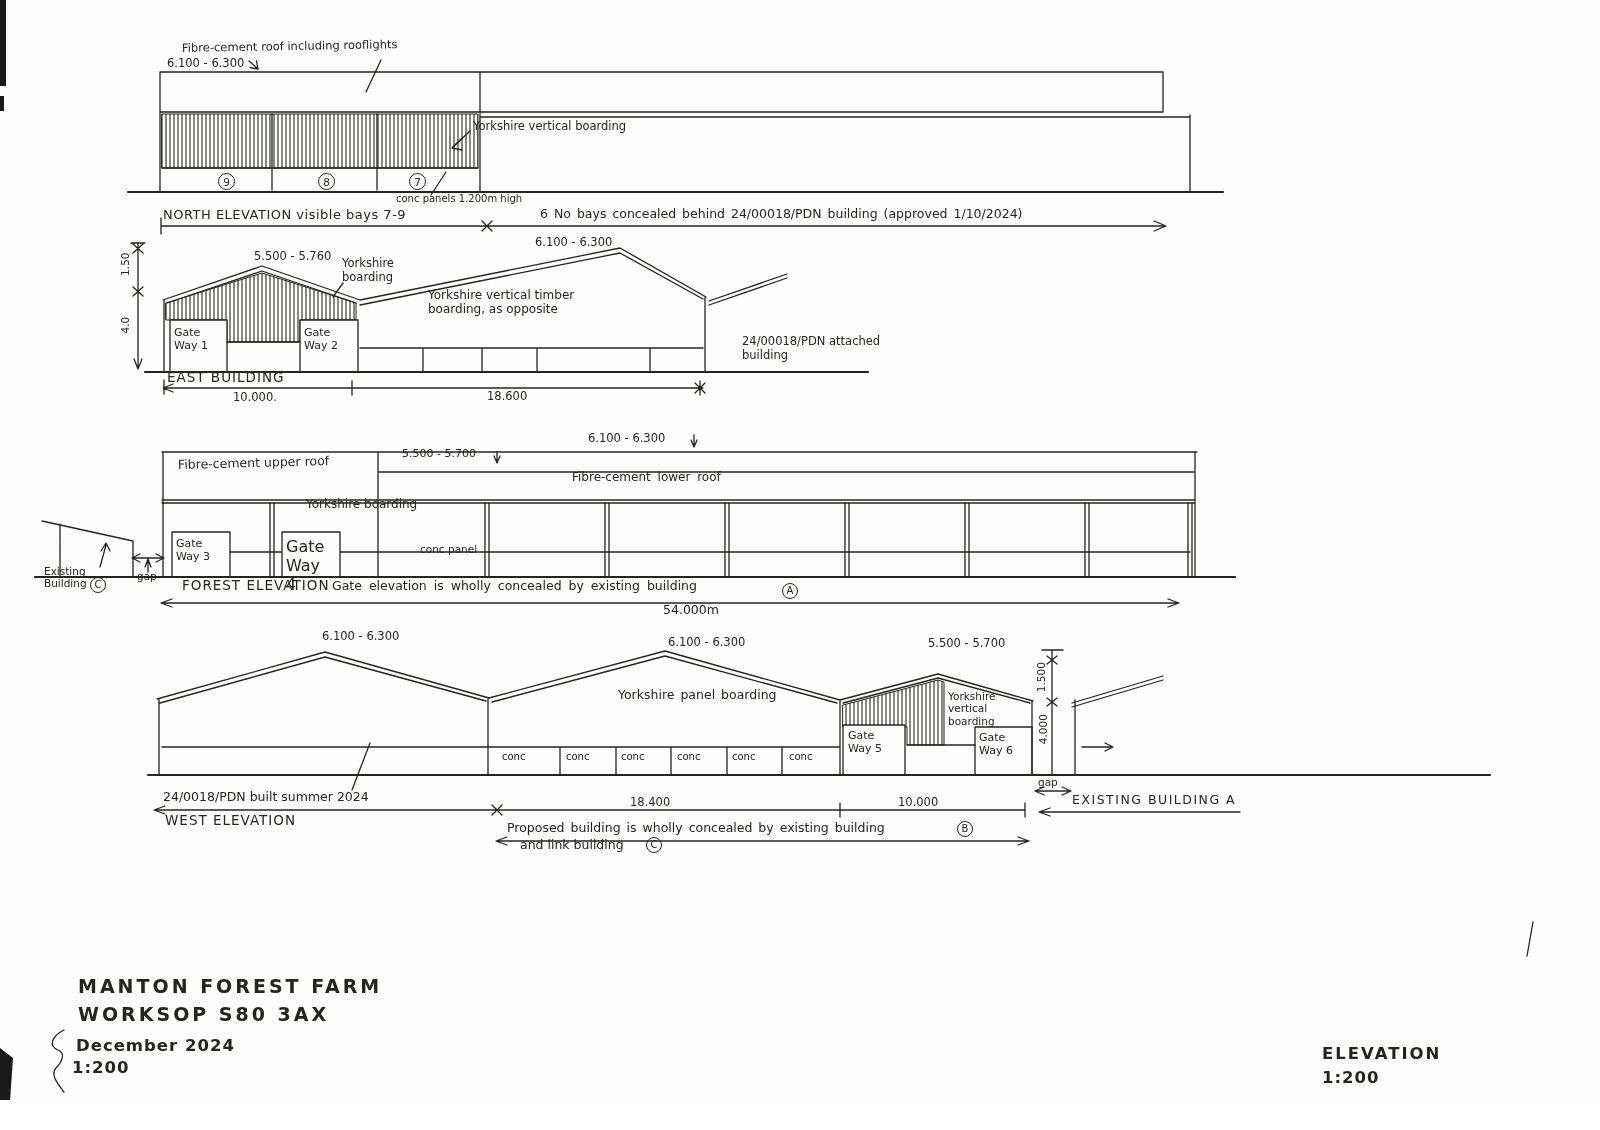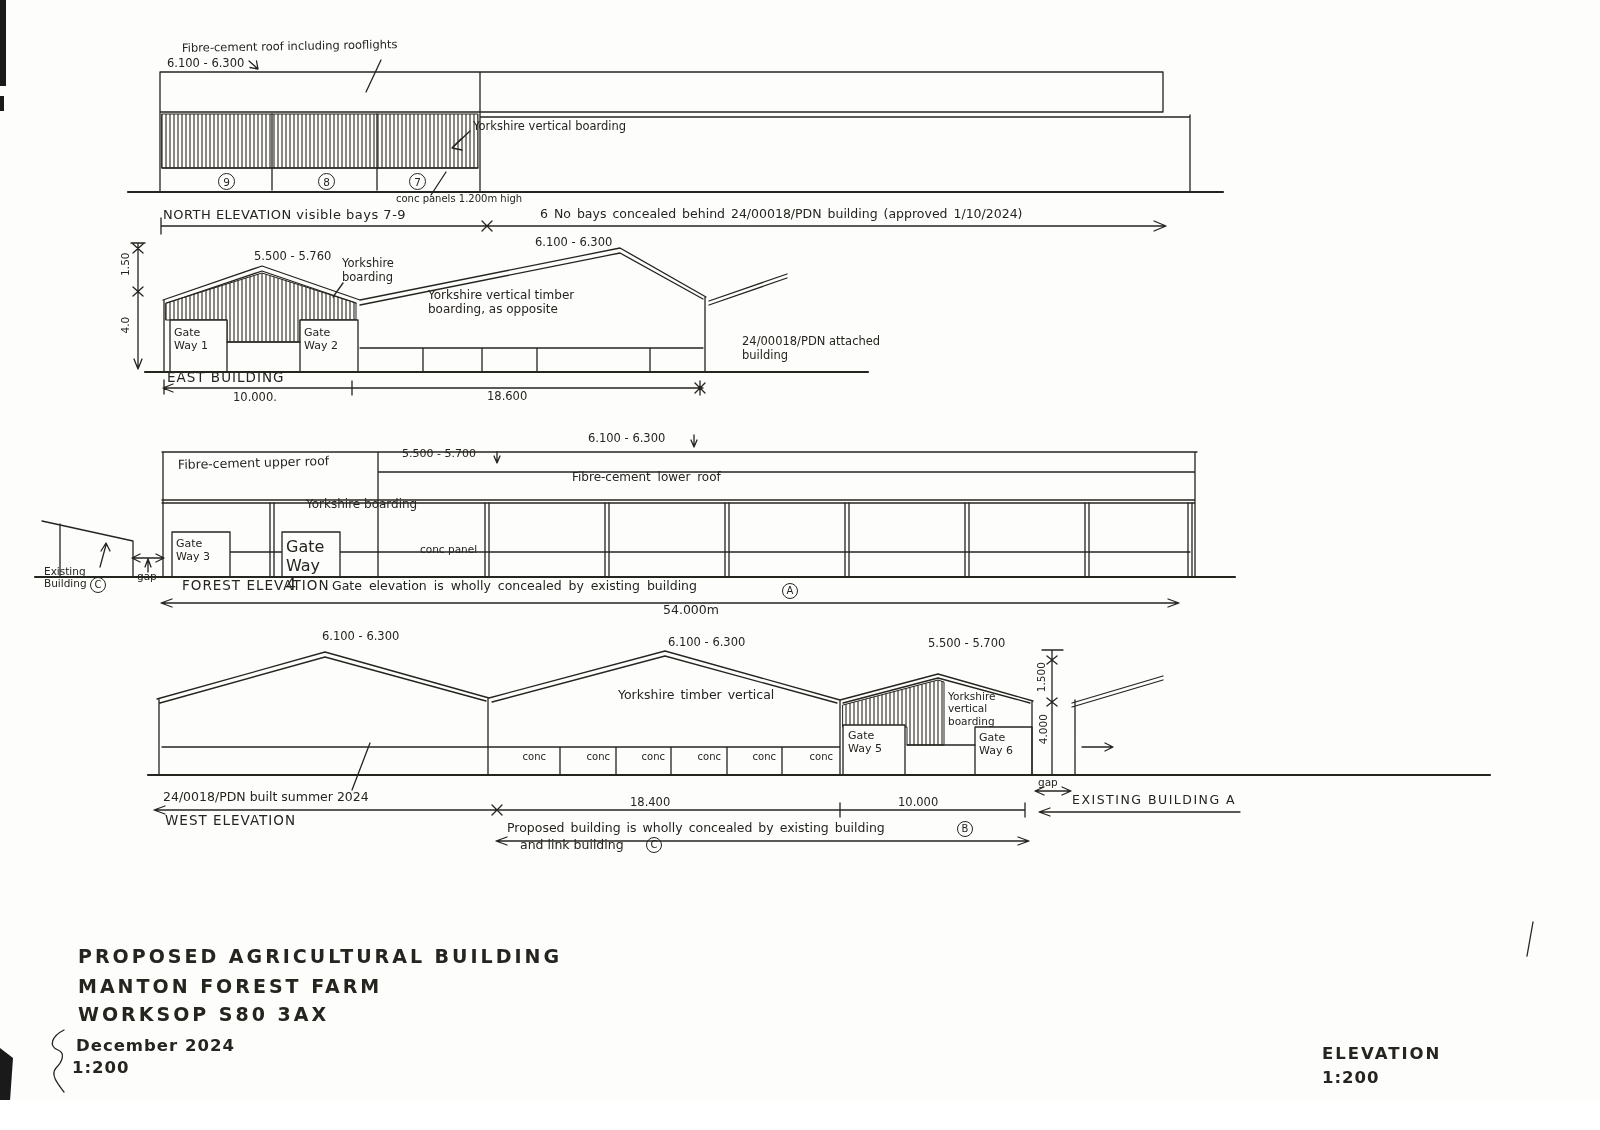--- a/index.html
+++ b/index.html
@@ -2,21 +2,21 @@
 <html><head>
 <meta charset="utf-8">
 <style>
   *{box-sizing:border-box}
   html,body{margin:0;padding:0;background:#ffffff}
   #sheet{position:relative;width:1600px;height:1100px;background:#fdfdfc;overflow:hidden;
          font-family:"DejaVu Sans",sans-serif;color:#26241f}
   #linework{position:absolute;left:0;top:0}
   .t{position:absolute;white-space:pre;color:#26241f;font-size:12px;line-height:1.18}
   .w{white-space:normal}
-  .c{text-align:right}
+  .c{text-align:left}
   .sm{font-size:10px}
   .cap{font-size:13px;letter-spacing:.5px}
   .cap2{font-size:13.5px;letter-spacing:1px}
   .big{font-size:19px;font-weight:bold;letter-spacing:3px}
   .med{font-size:16.5px;font-weight:bold;letter-spacing:1px}
   .rot{transform:rotate(-90deg);font-size:10.5px}
   .ref{position:absolute;width:16px;height:16px;border:1.5px solid #26241f;border-radius:50%;
        text-align:center;font-size:10px;line-height:14px;background:transparent}
   .bay{position:absolute;width:17px;height:17px;border:1.4px solid #26241f;border-radius:50%;
        text-align:center;font-size:10.5px;line-height:16px}
@@ -150,21 +150,21 @@
 <span class="ref" style="left:90px;top:577px">C</span>
 <span class="t" style="left:137px;top:570px;font-size:10.5px">gap</span>
 <span class="t cap2" style="left:182px;top:578px">FOREST ELEVATION</span>
 <span class="t" style="left:332px;top:579px;font-size:12.5px;word-spacing:3px">Gate elevation is wholly concealed by existing building</span>
 <span class="ref" style="left:782px;top:583px">A</span>
 <span class="t" style="left:663px;top:603px;font-size:12.5px">54.000m</span>
 
 <span class="t" style="left:322px;top:630px;font-size:11.5px">6.100 - 6.300</span>
 <span class="t" style="left:668px;top:636px;font-size:11.5px">6.100 - 6.300</span>
 <span class="t" style="left:928px;top:637px;font-size:11.5px">5.500 - 5.700</span>
-<span class="t" style="left:618px;top:688px;font-size:12.5px;word-spacing:2px">Yorkshire timber vertical</span>
+<span class="t" style="left:618px;top:688px;font-size:12.5px;word-spacing:2px">Yorkshire panel boarding</span>
 <span class="t w" style="left:948px;top:690px;font-size:10.5px;width:62px">Yorkshire vertical boarding</span>
 <span class="t sm c" style="left:502px;top:751px;width:44px">conc</span>
 <span class="t sm c" style="left:566px;top:751px;width:44px">conc</span>
 <span class="t sm c" style="left:621px;top:751px;width:44px">conc</span>
 <span class="t sm c" style="left:677px;top:751px;width:44px">conc</span>
 <span class="t sm c" style="left:732px;top:751px;width:44px">conc</span>
 <span class="t sm c" style="left:789px;top:751px;width:44px">conc</span>
 <span class="t w" style="left:848px;top:730px;font-size:11px;width:52px">Gate Way 5</span>
 <span class="t w" style="left:979px;top:732px;font-size:11px;width:50px">Gate Way 6</span>
 <span class="t rot" style="left:1026px;top:671px">1.500</span>
@@ -173,21 +173,20 @@
 <span class="t" style="left:163px;top:790px;font-size:12.5px">24/0018/PDN built summer 2024</span>
 <span class="t cap2" style="left:165px;top:813px">WEST ELEVATION</span>
 <span class="t" style="left:630px;top:796px;font-size:11.5px">18.400</span>
 <span class="t" style="left:898px;top:796px;font-size:11.5px">10.000</span>
 <span class="t" style="left:1072px;top:793px;font-size:12.5px;letter-spacing:1.5px">EXISTING BUILDING A</span>
 <span class="t" style="left:507px;top:821px;font-size:12.5px;word-spacing:2px">Proposed building is wholly concealed by existing building</span>
 <span class="ref" style="left:957px;top:821px">B</span>
 <span class="t" style="left:520px;top:838px;font-size:12.5px">and link building</span>
 <span class="ref" style="left:646px;top:837px">C</span>
 
-<span class="t big" style="left:78px;top:945px">PROPOSED AGRICULTURAL BUILDING</span>
 <span class="t big" style="left:78px;top:975px">MANTON FOREST FARM</span>
 <span class="t big" style="left:78px;top:1003px">WORKSOP S80 3AX</span>
 <span class="t med" style="left:76px;top:1036px">December 2024</span>
 <span class="t med" style="left:72px;top:1058px">1:200</span>
 
 <span class="t med" style="left:1322px;top:1044px;letter-spacing:2px">ELEVATION</span>
 <span class="t med" style="left:1322px;top:1068px">1:200</span>
 
 </div>
 

